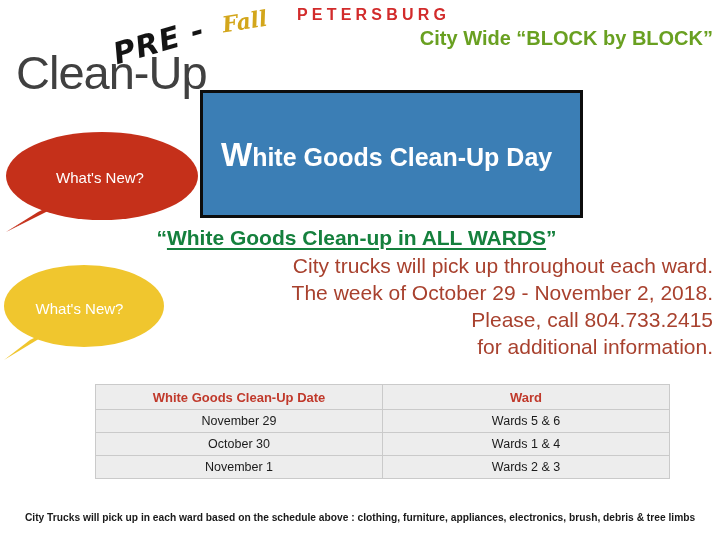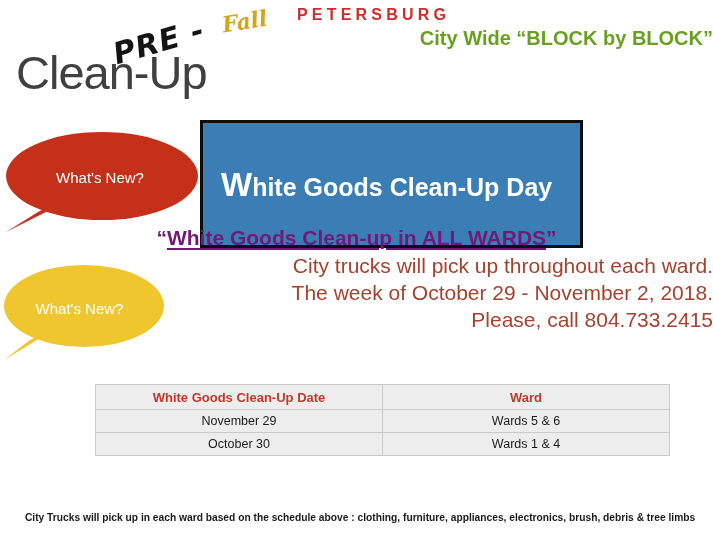--- a/index.html
+++ b/index.html
@@ -87,21 +87,20 @@
     position: absolute;
     left: 200px;
     top: 90px;
     width: 383px;
     height: 128px;
     background: #3B7EB5;
     border: 3px solid #0D0D0D;
     box-sizing: border-box;
     display: flex;
     align-items: center;
-    margin-top: 30px;
   }
   .blue-box-text {
     color: #ffffff;
     font-weight: bold;
     font-size: 25px;
     padding-left: 18px;
     white-space: nowrap;
     line-height: 1;
   }
   .blue-box-text .cap {
@@ -128,21 +127,21 @@
 
   
   .quote-line {
     position: absolute;
     left: 0;
     right: 0;
     top: 226px;
     text-align: center;
     font-size: 21px;
     font-weight: bold;
-    color: #701a75;
+    color: #15803d;
     white-space: nowrap;
   }
   .quote-line span.u {
     text-decoration: underline;
     text-underline-offset: 3px;
   }
   .body-lines {
     position: absolute;
     left: 0;
     right: 0;
@@ -229,20 +228,21 @@
   <div class="blue-box">
     <div class="blue-box-text"><span class="cap">W</span><span>hite Goods Clean-Up Day</span></div>
   </div>
 
   <div class="quote-line"><span>“</span><span class="u">White Goods Clean-up in ALL WARDS</span><span>”</span></div>
 
   <div class="body-lines">
     <div>City trucks will pick up throughout each ward.</div>
     <div>The week of October 29  - November 2, 2018.</div>
     <div>Please, call 804.733.2415</div>
+    <div>for additional information.</div>
   </div>
 
   <table class="schedule-table">
     <colgroup>
         <col class="c1">
         <col class="c2">
       </colgroup>
     <thead>
       <tr>
         <th>White  Goods Clean-Up Date</th>
@@ -251,18 +251,22 @@
     </thead>
     <tbody>
       <tr>
         <td>November 29</td>
         <td>Wards 5 &amp; 6</td>
       </tr>
       <tr>
         <td>October 30</td>
         <td>Wards 1 &amp; 4</td>
       </tr>
+      <tr>
+        <td>November 1</td>
+        <td>Wards 2 &amp; 3</td>
+      </tr>
     </tbody>
   </table>
 
   <div class="footer-note">City Trucks will pick up in each ward based on the schedule above :  clothing, furniture, appliances, electronics, brush, debris &amp; tree limbs</div>
 
 </div>
 
 </body></html>

